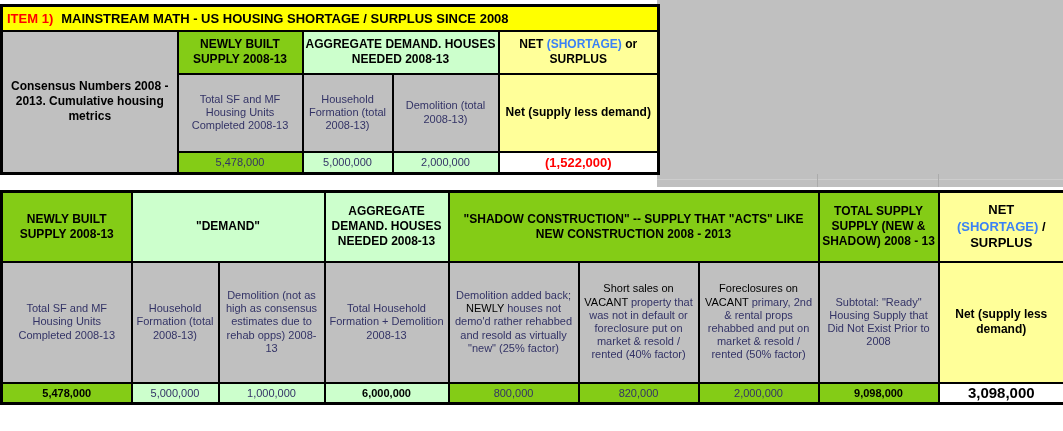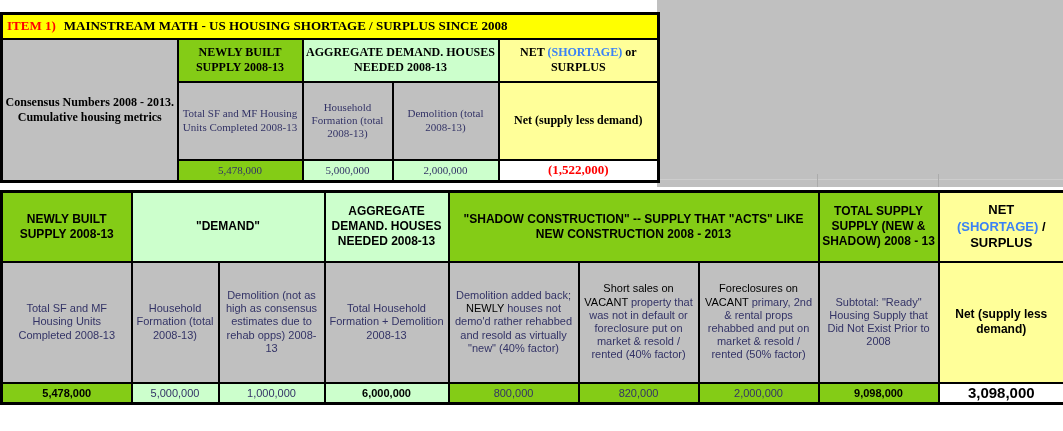--- a/index.html
+++ b/index.html
@@ -3,21 +3,21 @@
 <meta charset="utf-8">
 <style>
   html,body{margin:0;padding:0;background:#fff;}
   body{width:1063px;height:431px;overflow:hidden;font-family:"Liberation Sans",sans-serif;}
   .stage{position:relative;width:1063px;height:431px;background:#fff;}
   .gray-area{position:absolute;left:657px;top:0;width:406px;height:187px;background:#C0C0C0;}
   .grid-h{position:absolute;left:0;top:179px;width:406px;height:1px;background:#CDCDCD;}
   .grid-v1{position:absolute;left:160px;top:174px;width:1px;height:13px;background:#ABABAB;}
   .grid-v2{position:absolute;left:281px;top:174px;width:1px;height:13px;background:#ABABAB;}
   table.tbl{position:absolute;border-collapse:collapse;table-layout:fixed;border:3px solid #000;background:#fff;}
-  .t1{left:0;top:12px;width:657px;font-family:Liberation Serif, serif;}
+  .t1{left:0;top:4px;width:657px;}
   .t2{left:0;top:190px;width:1063px;}
   td{border:2px solid #000;text-align:center;vertical-align:middle;padding:0 2px;overflow:hidden;}
   .title-cell{background:#FFFF00;text-align:left;font-weight:bold;font-size:13px;padding-left:4px;}
   .tag{color:#FF0000;margin-right:8px;}
   .red{color:#3b82f6;}
   .bg-blue{background:#84cc16;}
   .bg-green{background:#CCFFCC;}
   .bg-gray{background:#C0C0C0;}
   .bg-lyellow{background:#FFFF99;}
   .hdr{font-weight:bold;font-size:12px;color:#000;line-height:1.25;}
@@ -92,21 +92,21 @@
       <td class="bg-green hdr">AGGREGATE DEMAND.  HOUSES NEEDED 2008-13</td>
       <td colspan="3" class="bg-blue hdr">"SHADOW CONSTRUCTION" -- SUPPLY THAT "ACTS" LIKE NEW CONSTRUCTION 2008 - 2013</td>
       <td class="bg-blue hdr">TOTAL SUPPLY SUPPLY (NEW &amp; SHADOW) 2008 - 13</td>
       <td class="bg-lyellow hdr" style="font-size:13px"><span>NET</span><br><span class="red">(SHORTAGE)</span><span> / SURPLUS</span></td>
     </tr>
     <tr style="height:121px">
       <td class="bg-gray desc">Total SF and MF Housing Units Completed  2008-13</td>
       <td class="bg-gray desc">Household Formation (total 2008-13)</td>
       <td class="bg-gray desc">Demolition (not as high as consensus estimates due to rehab opps) 2008-13</td>
       <td class="bg-gray desc">Total Household Formation + Demolition 2008-13</td>
-      <td class="bg-gray desc"><span>Demolition added back;  </span><span class="bb">NEWLY</span><span> houses not demo'd rather rehabbed and resold as virtually "new" (40% factor)</span></td>
+      <td class="bg-gray desc"><span>Demolition added back;  </span><span class="bb">NEWLY</span><span> houses not demo'd rather rehabbed and resold as virtually "new" (25% factor)</span></td>
       <td class="bg-gray desc"><span class="bb">Short sales on VACANT</span><span> property that was not in default or foreclosure put on market &amp; resold / rented (40% factor)</span></td>
       <td class="bg-gray desc"><span class="bb">Foreclosures on VACANT</span><span> primary, 2nd &amp; rental props rehabbed and put on market &amp; resold / rented (50% factor)</span></td>
       <td class="bg-gray desc bb">Subtotal: "Ready" Housing Supply that Did Not Exist Prior to 2008</td>
       <td class="bg-lyellow hdr">Net (supply less demand)</td>
     </tr>
     <tr style="height:21px">
       <td class="bg-blue numb">5,478,000</td>
       <td class="bg-green num">5,000,000</td>
       <td class="bg-green num">1,000,000</td>
       <td class="bg-green numb">6,000,000</td>

